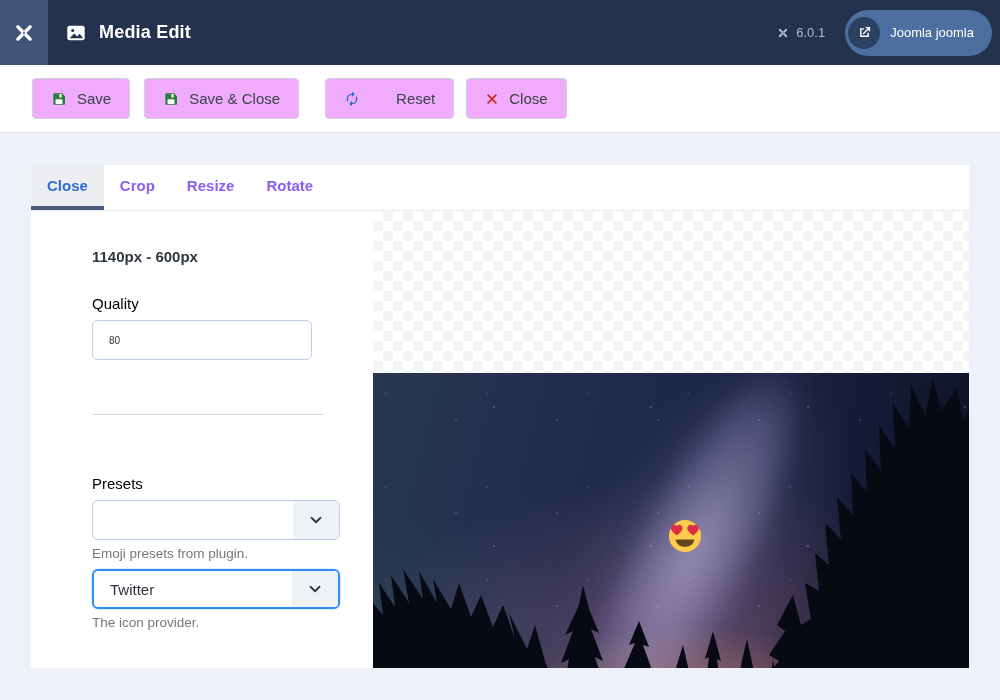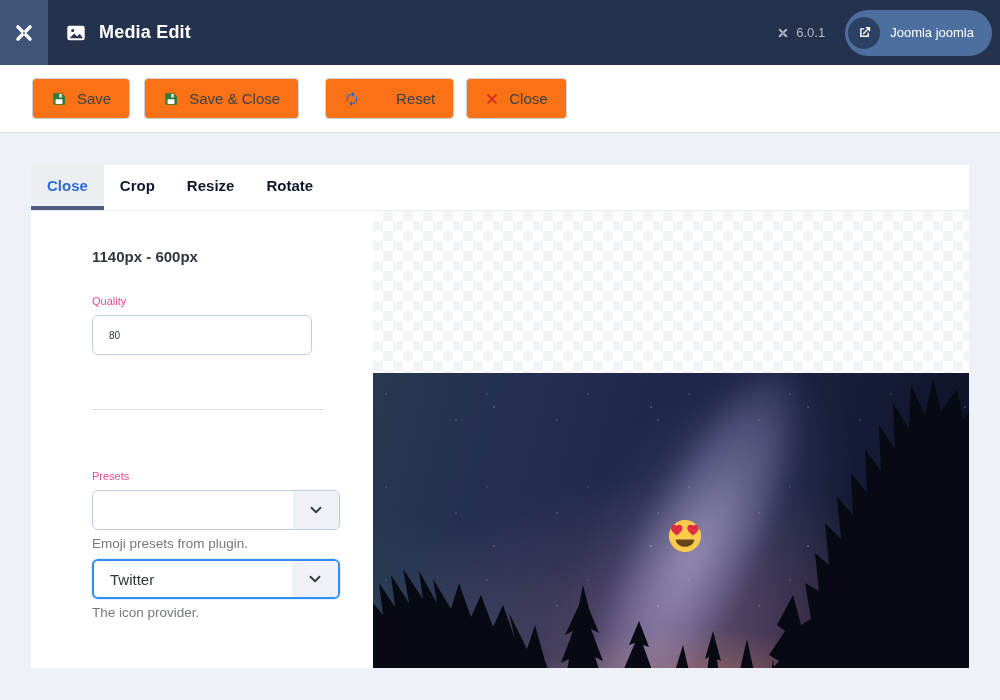--- a/index.html
+++ b/index.html
@@ -12,37 +12,37 @@
   .title-wrap { display:flex; align-items:center; gap:12px; margin-left:17px; }
   .app-title { color:#fff; font-size:18px; font-weight:700; letter-spacing:.2px; }
   .header-right { position:absolute; right:8px; top:0; height:65px; display:flex; align-items:center; gap:20px; }
   .version-wrap { display:flex; align-items:center; gap:6px; color:#aeb9c9; font-size:13px; }
   .account-pill { display:flex; align-items:center; gap:10px; background:#4c6f9f; border:none; border-radius:24px; padding:3px 18px 3px 3px; height:46px; cursor:pointer; }
   .account-pill .pill-circle { width:32px; height:32px; border-radius:50%; background:#2c4161; display:flex; align-items:center; justify-content:center; }
   .account-pill .pill-label { color:#fff; font-size:13px; }
 
   
   .toolbar { height:68px; background:#fff; border-bottom:1px solid #e2e6ec; display:flex; align-items:center; padding-left:32px; }
-  .tb-btn { display:flex; align-items:center; gap:10px; height:41px; padding:0 18px; background:#f97316; border:1px solid #ccd3dc; border-radius:4px; font-family:inherit; font-size:15px; color:#3b4249; cursor:pointer; }
+  .tb-btn { display:flex; align-items:center; gap:10px; height:41px; padding:0 18px; background:#f0abfc; border:1px solid #ccd3dc; border-radius:4px; font-family:inherit; font-size:15px; color:#3b4249; cursor:pointer; }
   .tb-btn + .tb-btn { margin-left:14px; }
   .tb-btn.group-gap { margin-left:26px;gap:36px; }
   .tb-btn.small-gap { margin-left:12px; }
 
   
   .card { margin:32px 31px 0; background:#fff; height:503px; display:flex; flex-direction:column; }
   .tab-row { display:flex; border-bottom:1px solid #e9ecf1; height:46px; flex:none; }
-  .tab { padding:0 16px; display:flex; align-items:center; font-size:15px; font-weight:700; color:#0f172a; border-bottom:4px solid transparent; cursor:pointer; }
+  .tab { padding:0 16px; display:flex; align-items:center; font-size:15px; font-weight:700; color:#8b5cf6; border-bottom:4px solid transparent; cursor:pointer; }
   .tab.active { color:#2b6cd4; background:#eceef2; border-bottom-color:#4d5e80; }
 
   .content { display:flex; flex:1; min-height:0;padding-left:28px; }
 
   
   .panel { width:314px; flex:none; padding:37px 33px 0; }
   .dims { font-size:15px; font-weight:700; color:#30363e; }
-  .field-label { font-size:11px; color:#ec4899; }
+  .field-label { font-size:15px; color:#000000; }
   .lbl-quality { margin-top:30px; }
   .text-input { margin-top:8px; width:220px; height:40px; border:1px solid #bccdea; border-radius:6px; padding:0 16px; font-family:inherit; font-size:10px; color:#2e343b; background:#fff; outline:none; }
   .divider { margin-top:54px; width:232px; border:none; border-top:1px solid #d8dbdf; }
   .lbl-presets { margin-top:60px; }
   .lbl-provider { margin-top:44px; }
   .select { margin-top:8px; width:248px; height:40px; border:1px solid #bccdea; border-radius:6px; background:#fff; display:flex; align-items:stretch; overflow:hidden; cursor:pointer; }
   .select .sel-value { flex:1; display:flex; align-items:center; padding:0 16px; font-size:15px; color:#2e343b; }
   .select .sel-chev { width:46px; background:#eef1f6; display:flex; align-items:center; justify-content:center; }
   .select.focused { border:2px solid #2f8ef5; box-shadow:0 0 0 1px rgba(47,142,245,.15); }
   .hint { margin-top:6px; font-size:13.5px; color:#75787c; }

